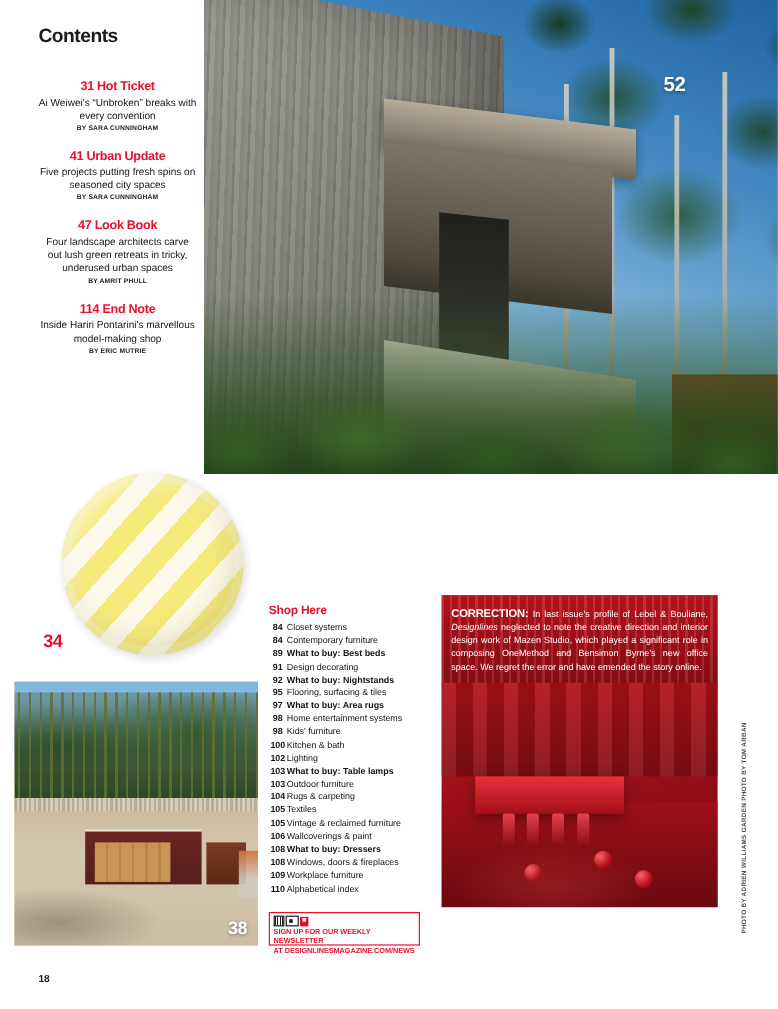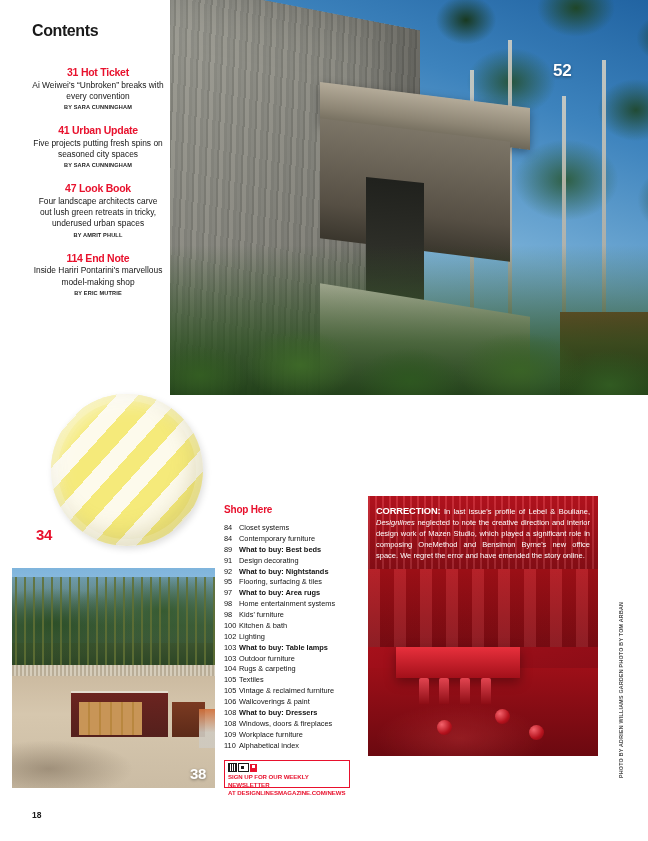--- a/index.html
+++ b/index.html
@@ -336,33 +336,33 @@
     position: absolute;
     left: 224px;
     top: 504px;
     width: 132px;
   }
   .shop-title {
     font-size: 10px;
     font-weight: bold;
     color: #e8112d;
     letter-spacing: -0.2px;
-    margin-bottom: 8px;
+    margin-bottom: 3px;
   }
   .shop-row {
     display: flex;
     font-size: 7.4px;
     color: #131313;
     line-height: 1.47;
   }
   .shop-num {
     width: 15px;
     flex: 0 0 15px;
-    font-weight: normal;
-    text-align: left;
+    font-weight: bold;
+    text-align: center;
   }
   .shop-label {
     flex: 1;
   }
   .shop-label.bold {
     font-weight: bold;
   }
 
   
   .newsletter {

